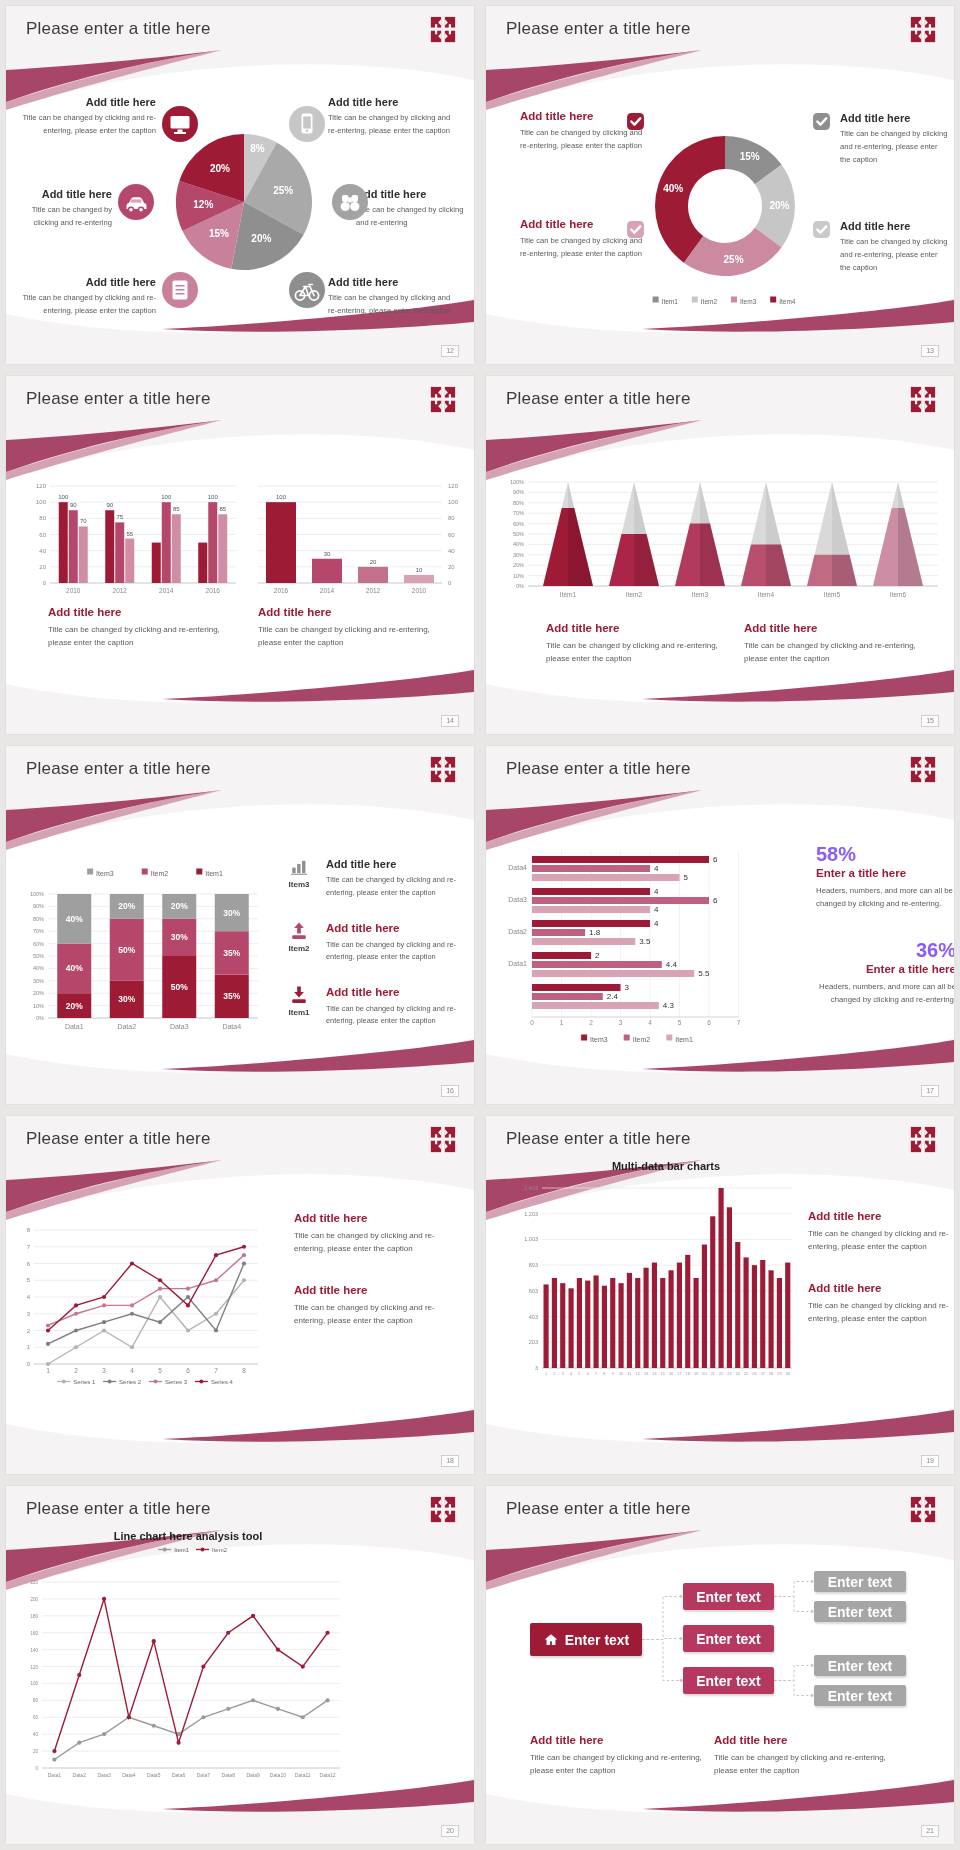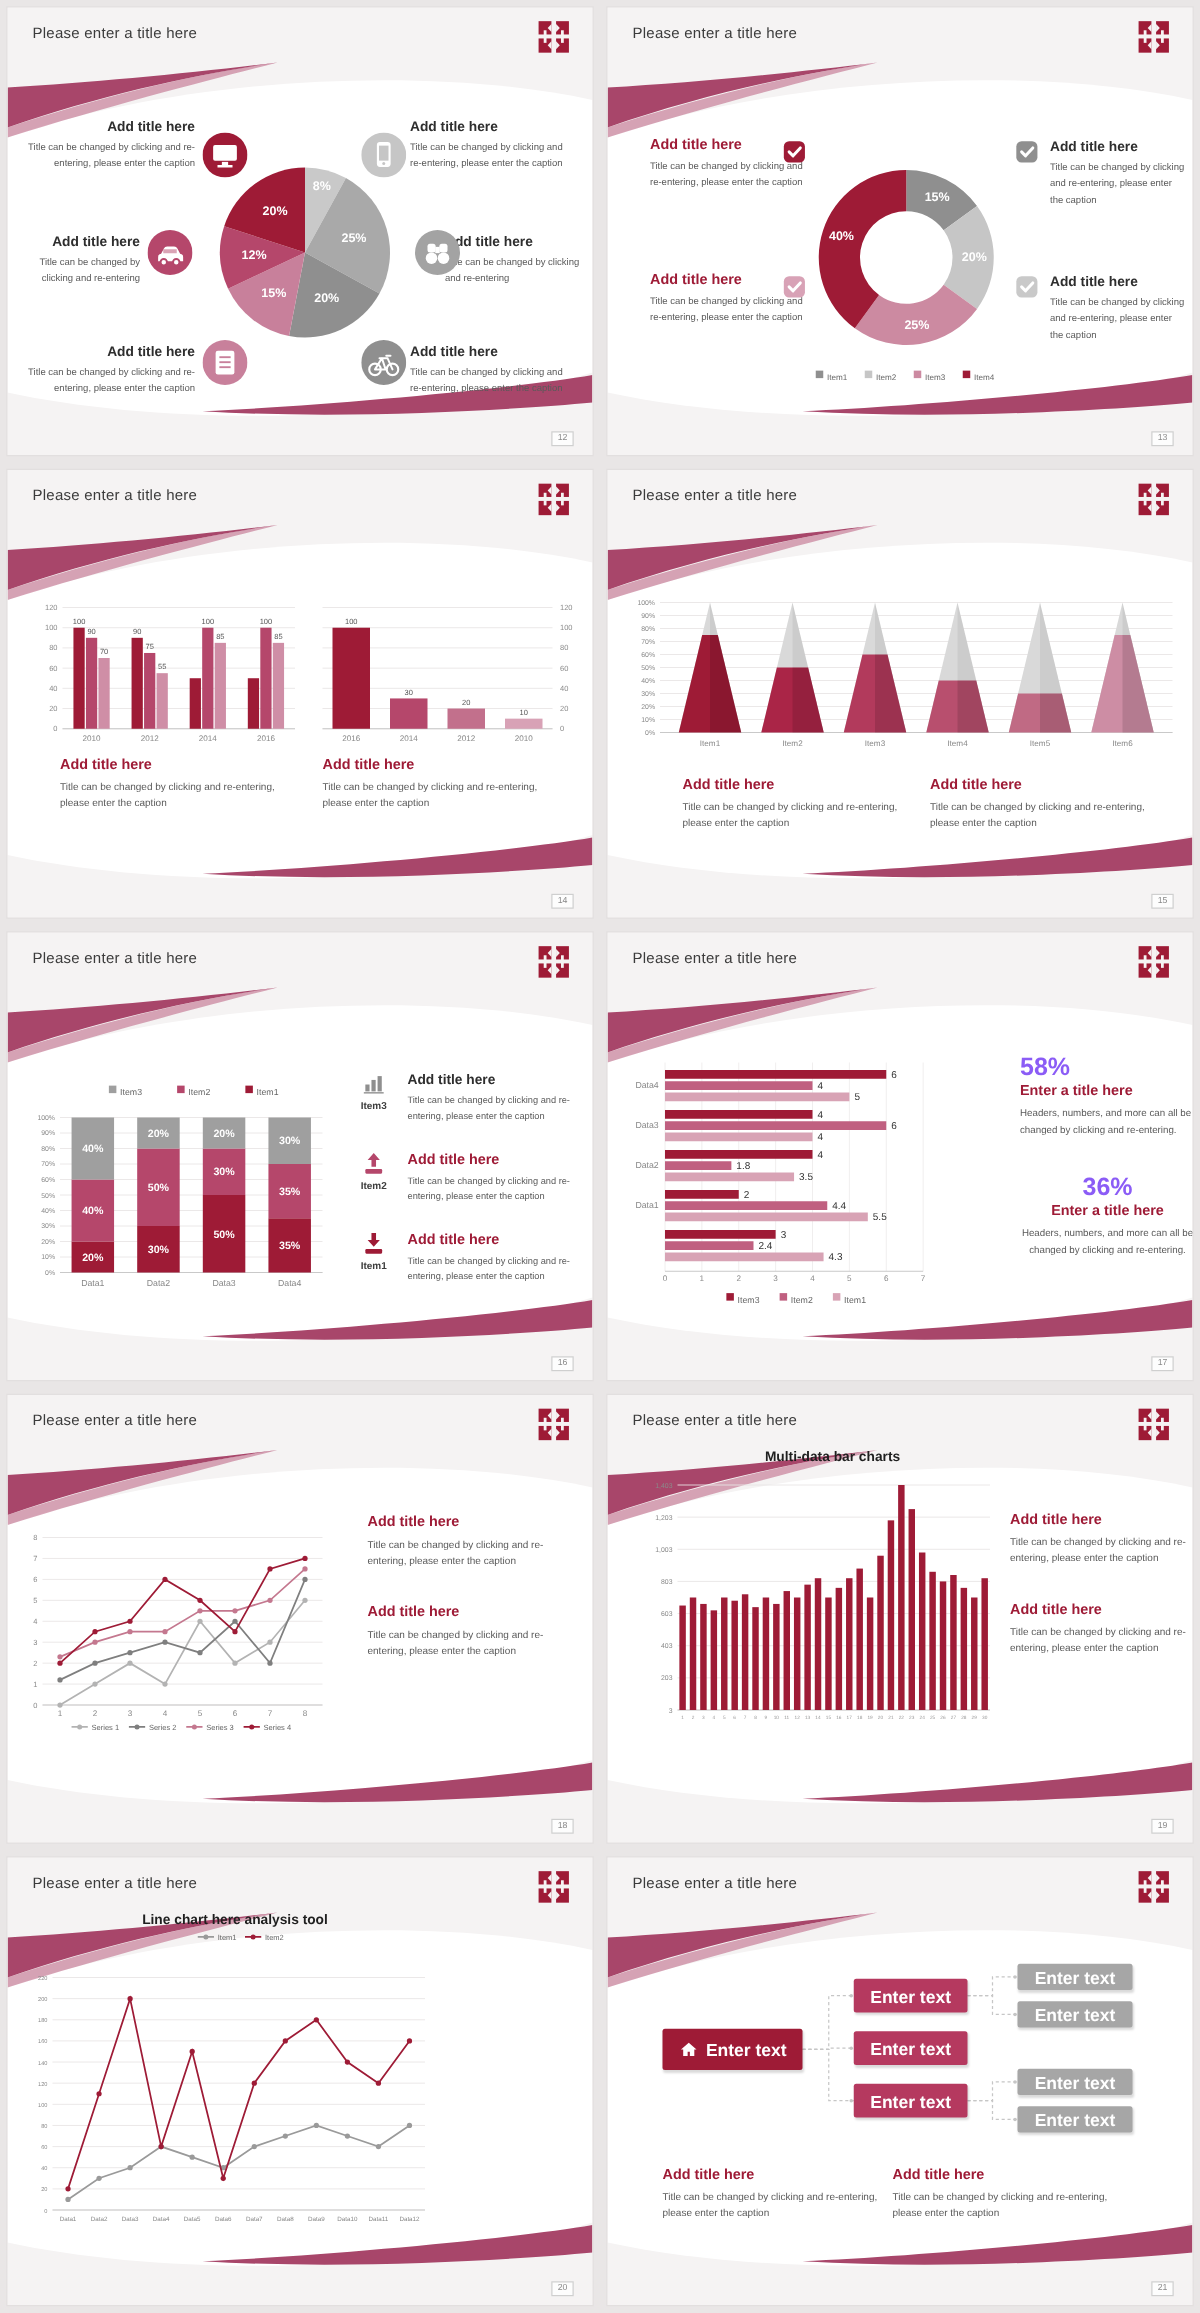--- a/index.html
+++ b/index.html
@@ -2,21 +2,21 @@
 <html><head>
 <meta charset="utf-8">
 <style>
   html,body{margin:0;padding:0;background:#e9e6e6;font-family:"Liberation Sans",sans-serif;}
   .sheet{width:960px;height:1850px;box-sizing:border-box;padding:6px;display:grid;
          grid-template-columns:468px 468px;grid-auto-rows:358px;gap:12px;}
   .slide{position:relative;background:#f5f3f3;overflow:hidden;box-shadow:0 0 0 1px #e2dfdf;}
   .chrome{position:absolute;left:0;top:0;width:100%;height:100%;}
   .chart{position:absolute;left:0;top:0;width:100%;height:100%;}
   svg text{font-family:"Liberation Sans",sans-serif;}
-  .stitle{position:absolute;left:20px;top:13px;font-size:12px;color:#3b3b3b;letter-spacing:.2px;}
+  .stitle{position:absolute;left:20px;top:13px;font-size:17px;color:#3b3b3b;letter-spacing:.2px;}
   .badge{position:absolute;right:15px;bottom:7px;font-size:7px;color:#8a8a8a;background:#fdfdfd;
          border:1px solid #cfcfcf;padding:1px 4px;line-height:1.2;}
   .block{position:absolute;z-index:3;}
   .block h4{margin:0 0 3px;font-size:11px;color:#2e2e2e;line-height:1.2;}
   .block h4.red{color:#9e1b36;font-size:11.5px;}
   .block h4.big{color:#1f1f1f;font-size:11px;}
   .block p{margin:0;font-size:8px;color:#5a5a5a;line-height:1.7;}
   .block .pct{font-size:20px;font-weight:bold;color:#8b5cf6;line-height:1.05;margin:0 0 2px;}
   .icon-label{position:absolute;width:48px;text-align:center;font-size:8px;font-weight:bold;color:#3d3d3d;z-index:3;}
   .dbox{position:absolute;display:flex;align-items:center;justify-content:center;gap:6px;
@@ -571,21 +571,21 @@
         <polygon points="14,3.5 10.8,6.9 14,10.3" fill="#f5f3f3"></polygon>
         <polygon points="18,3.5 21.2,6.9 18,10.3" fill="#f5f3f3"></polygon>
         <polygon points="14,18.2 10.8,21.6 14,25" fill="#f5f3f3"></polygon>
         <polygon points="18,18.2 21.2,21.6 18,25" fill="#f5f3f3"></polygon>
       </svg>
       <div class="block" style="left: 330px; top: 98px; width: 140px; text-align: left;">
         <div class="pct">58%</div>
         <h4 class="red">Enter a title here</h4>
         <p style="font-size: 7.8px;">Headers, numbers, and more can all be changed by clicking and re-entering.</p>
       </div>
-      <div class="block" style="left: 330px; top: 194px; width: 140px; text-align: center;">
+      <div class="block" style="left: 330px; top: 194px; width: 140px; text-align: right;">
         <div class="pct">36%</div>
         <h4 class="red">Enter a title here</h4>
         <p style="font-size: 7.8px;">Headers, numbers, and more can all be changed by clicking and re-entering.</p>
       </div>
     </div>
   <div class="slide">
       <svg class="chrome" viewBox="0 0 468 358" preserveAspectRatio="none">
         <rect width="468" height="358" fill="#f5f3f3"></rect>
         <path d="M0,104 C130,58 330,44 468,74 L468,292 C330,334 130,336 0,308 Z" fill="#ffffff"></path>
         <path d="M0,96 C80,68 160,52 216,44 C150,52 70,60 0,64 Z" fill="#a8466a"></path>

